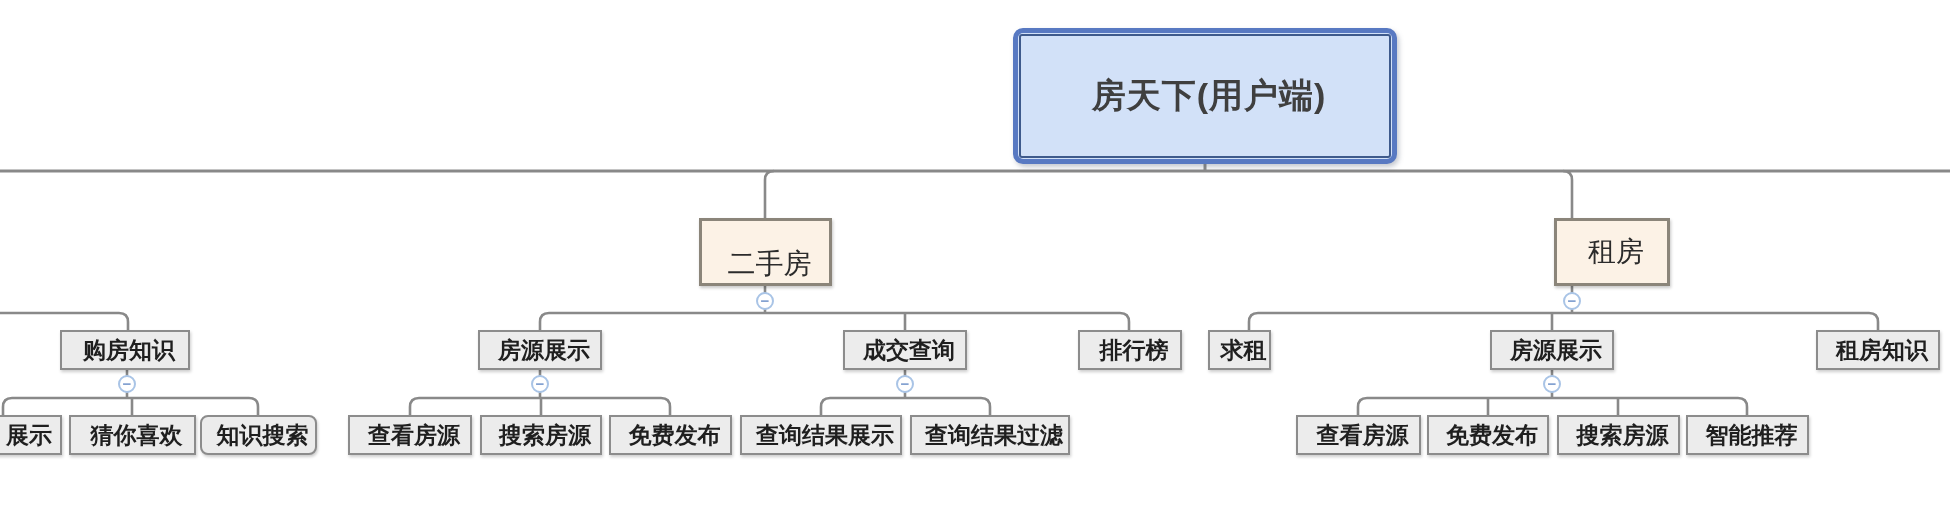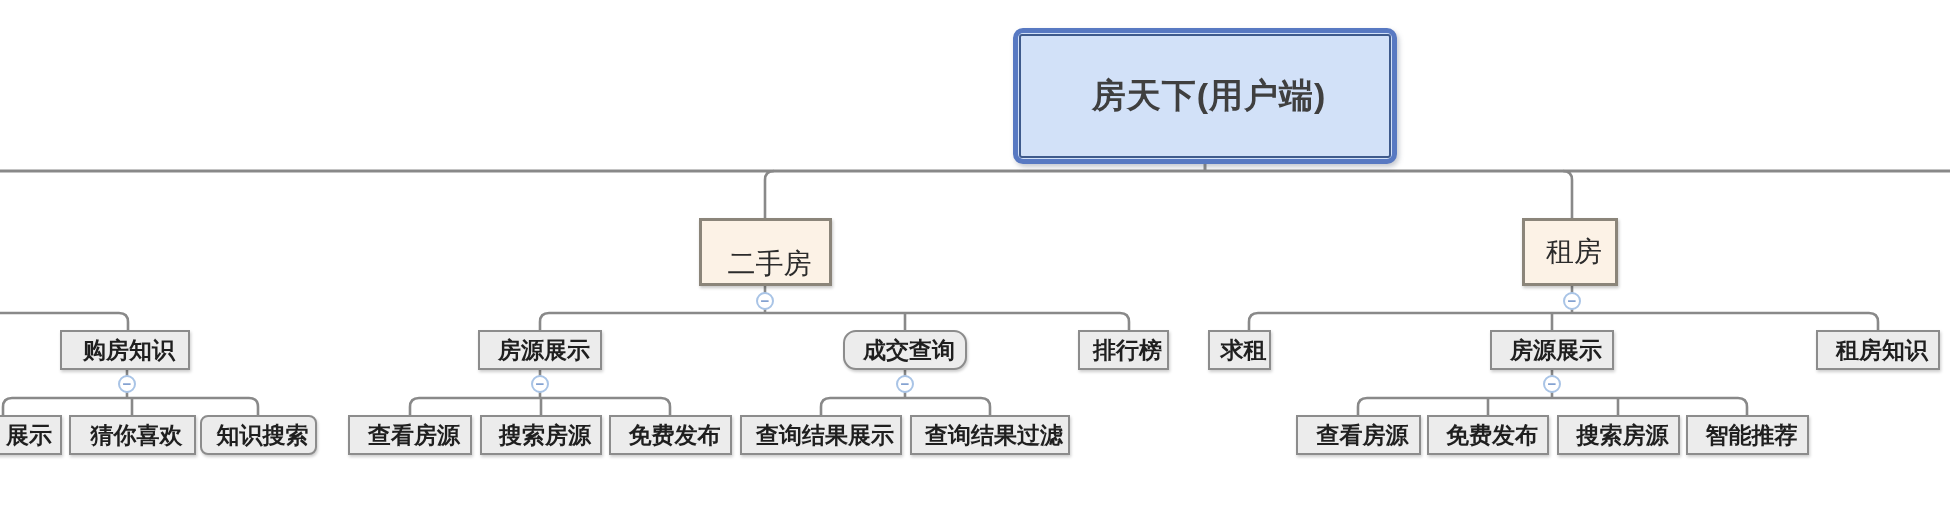--- a/index.html
+++ b/index.html
@@ -125,34 +125,34 @@
     </div>
 
   <div class="topic root" style="left:1013px;top:28px;width:384px;height:136px;">
     <div class="root-inner"></div>
     <span class="root-label">房天下(用户端)</span>
   </div>
 
   <div class="topic branch" style="left:699px;width:133px;align-items:flex-end;">
     <span>二手房</span>
   </div>
-  <div class="topic branch" style="left:1522px;width:96px;align-items:center;">
+  <div class="topic branch" style="left:1554px;width:116px;align-items:center;">
     <span>租房</span>
   </div>
 
   <div class="topic node row3" style="left:60px;width:130px;">
     <span>购房知识</span>
   </div>
   <div class="topic node row3" style="left:478px;width:124px;">
     <span>房源展示</span>
   </div>
-  <div class="topic node row3" style="left:843px;width:124px;border-radius:13px;">
+  <div class="topic node row3" style="left:843px;width:124px;">
     <span>成交查询</span>
   </div>
-  <div class="topic node row3" style="left:1078px;width:91px;">
+  <div class="topic node row3" style="left:1078px;width:104px;">
     <span>排行榜</span>
   </div>
   <div class="topic node row3" style="left:1208px;width:63px;text-align:right;">
     <span>求租</span>
   </div>
   <div class="topic node row3" style="left:1490px;width:124px;">
     <span>房源展示</span>
   </div>
   <div class="topic node row3" style="left:1816px;width:124px;">
     <span>租房知识</span>

